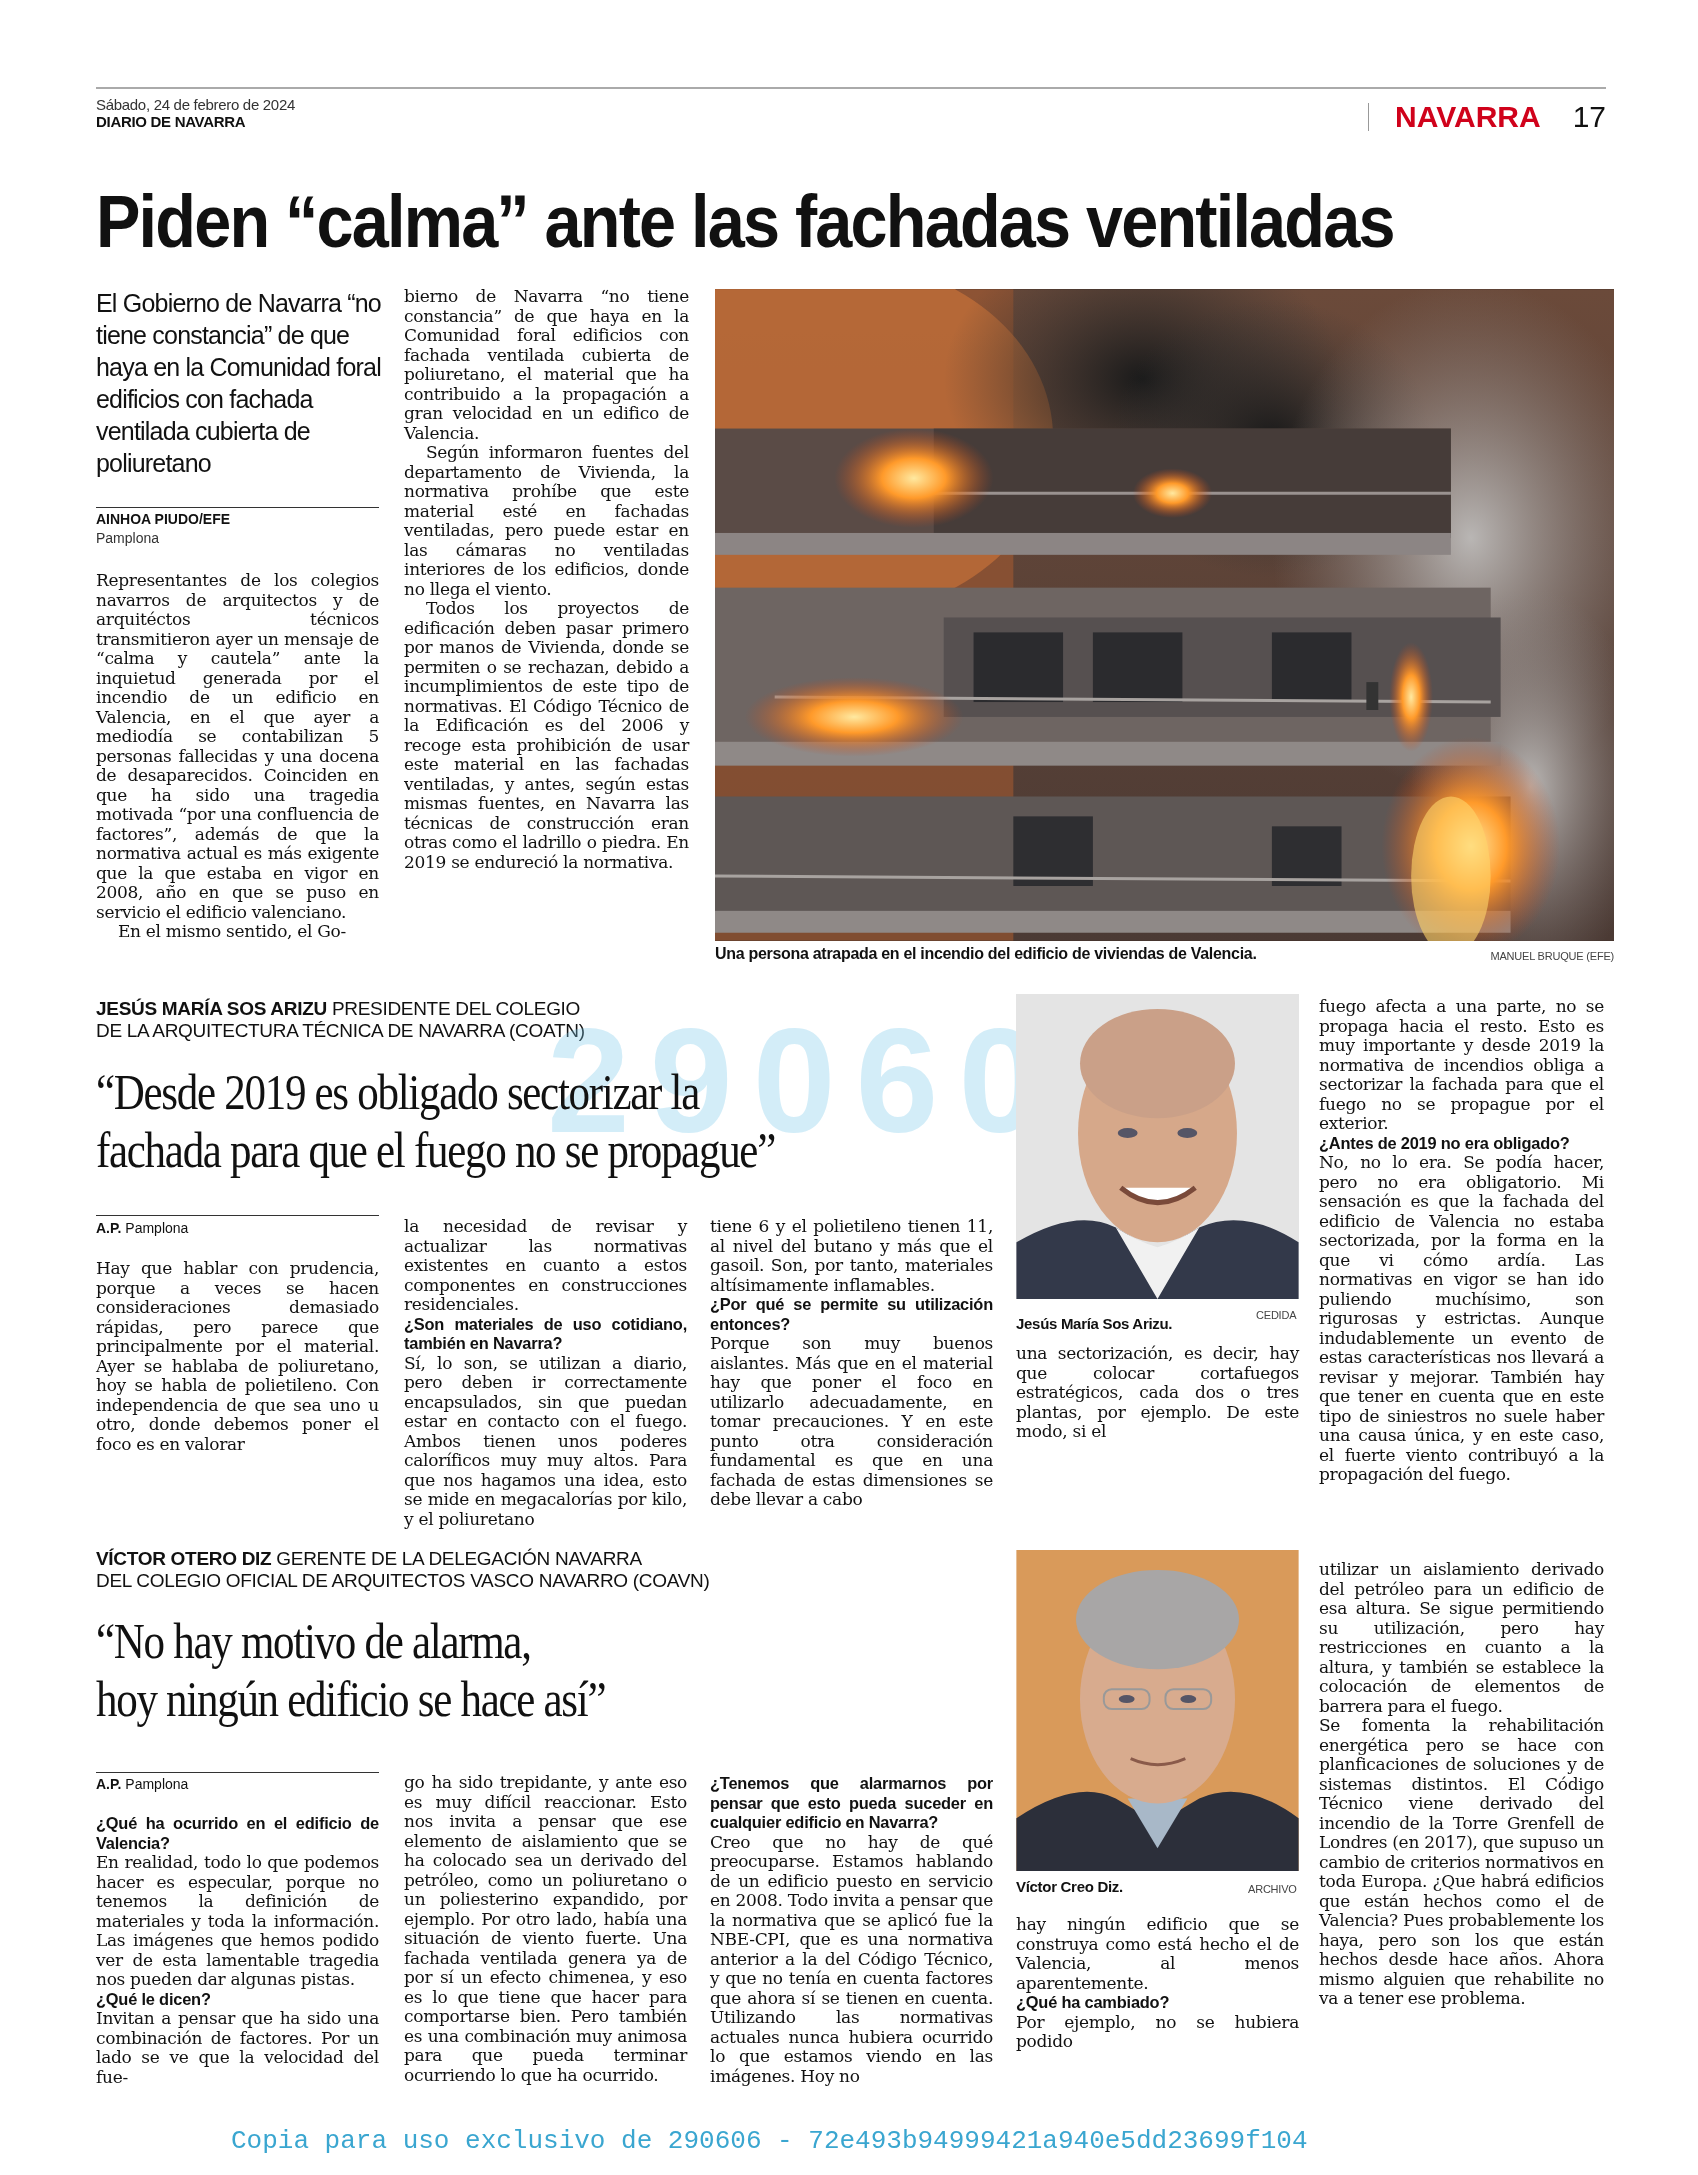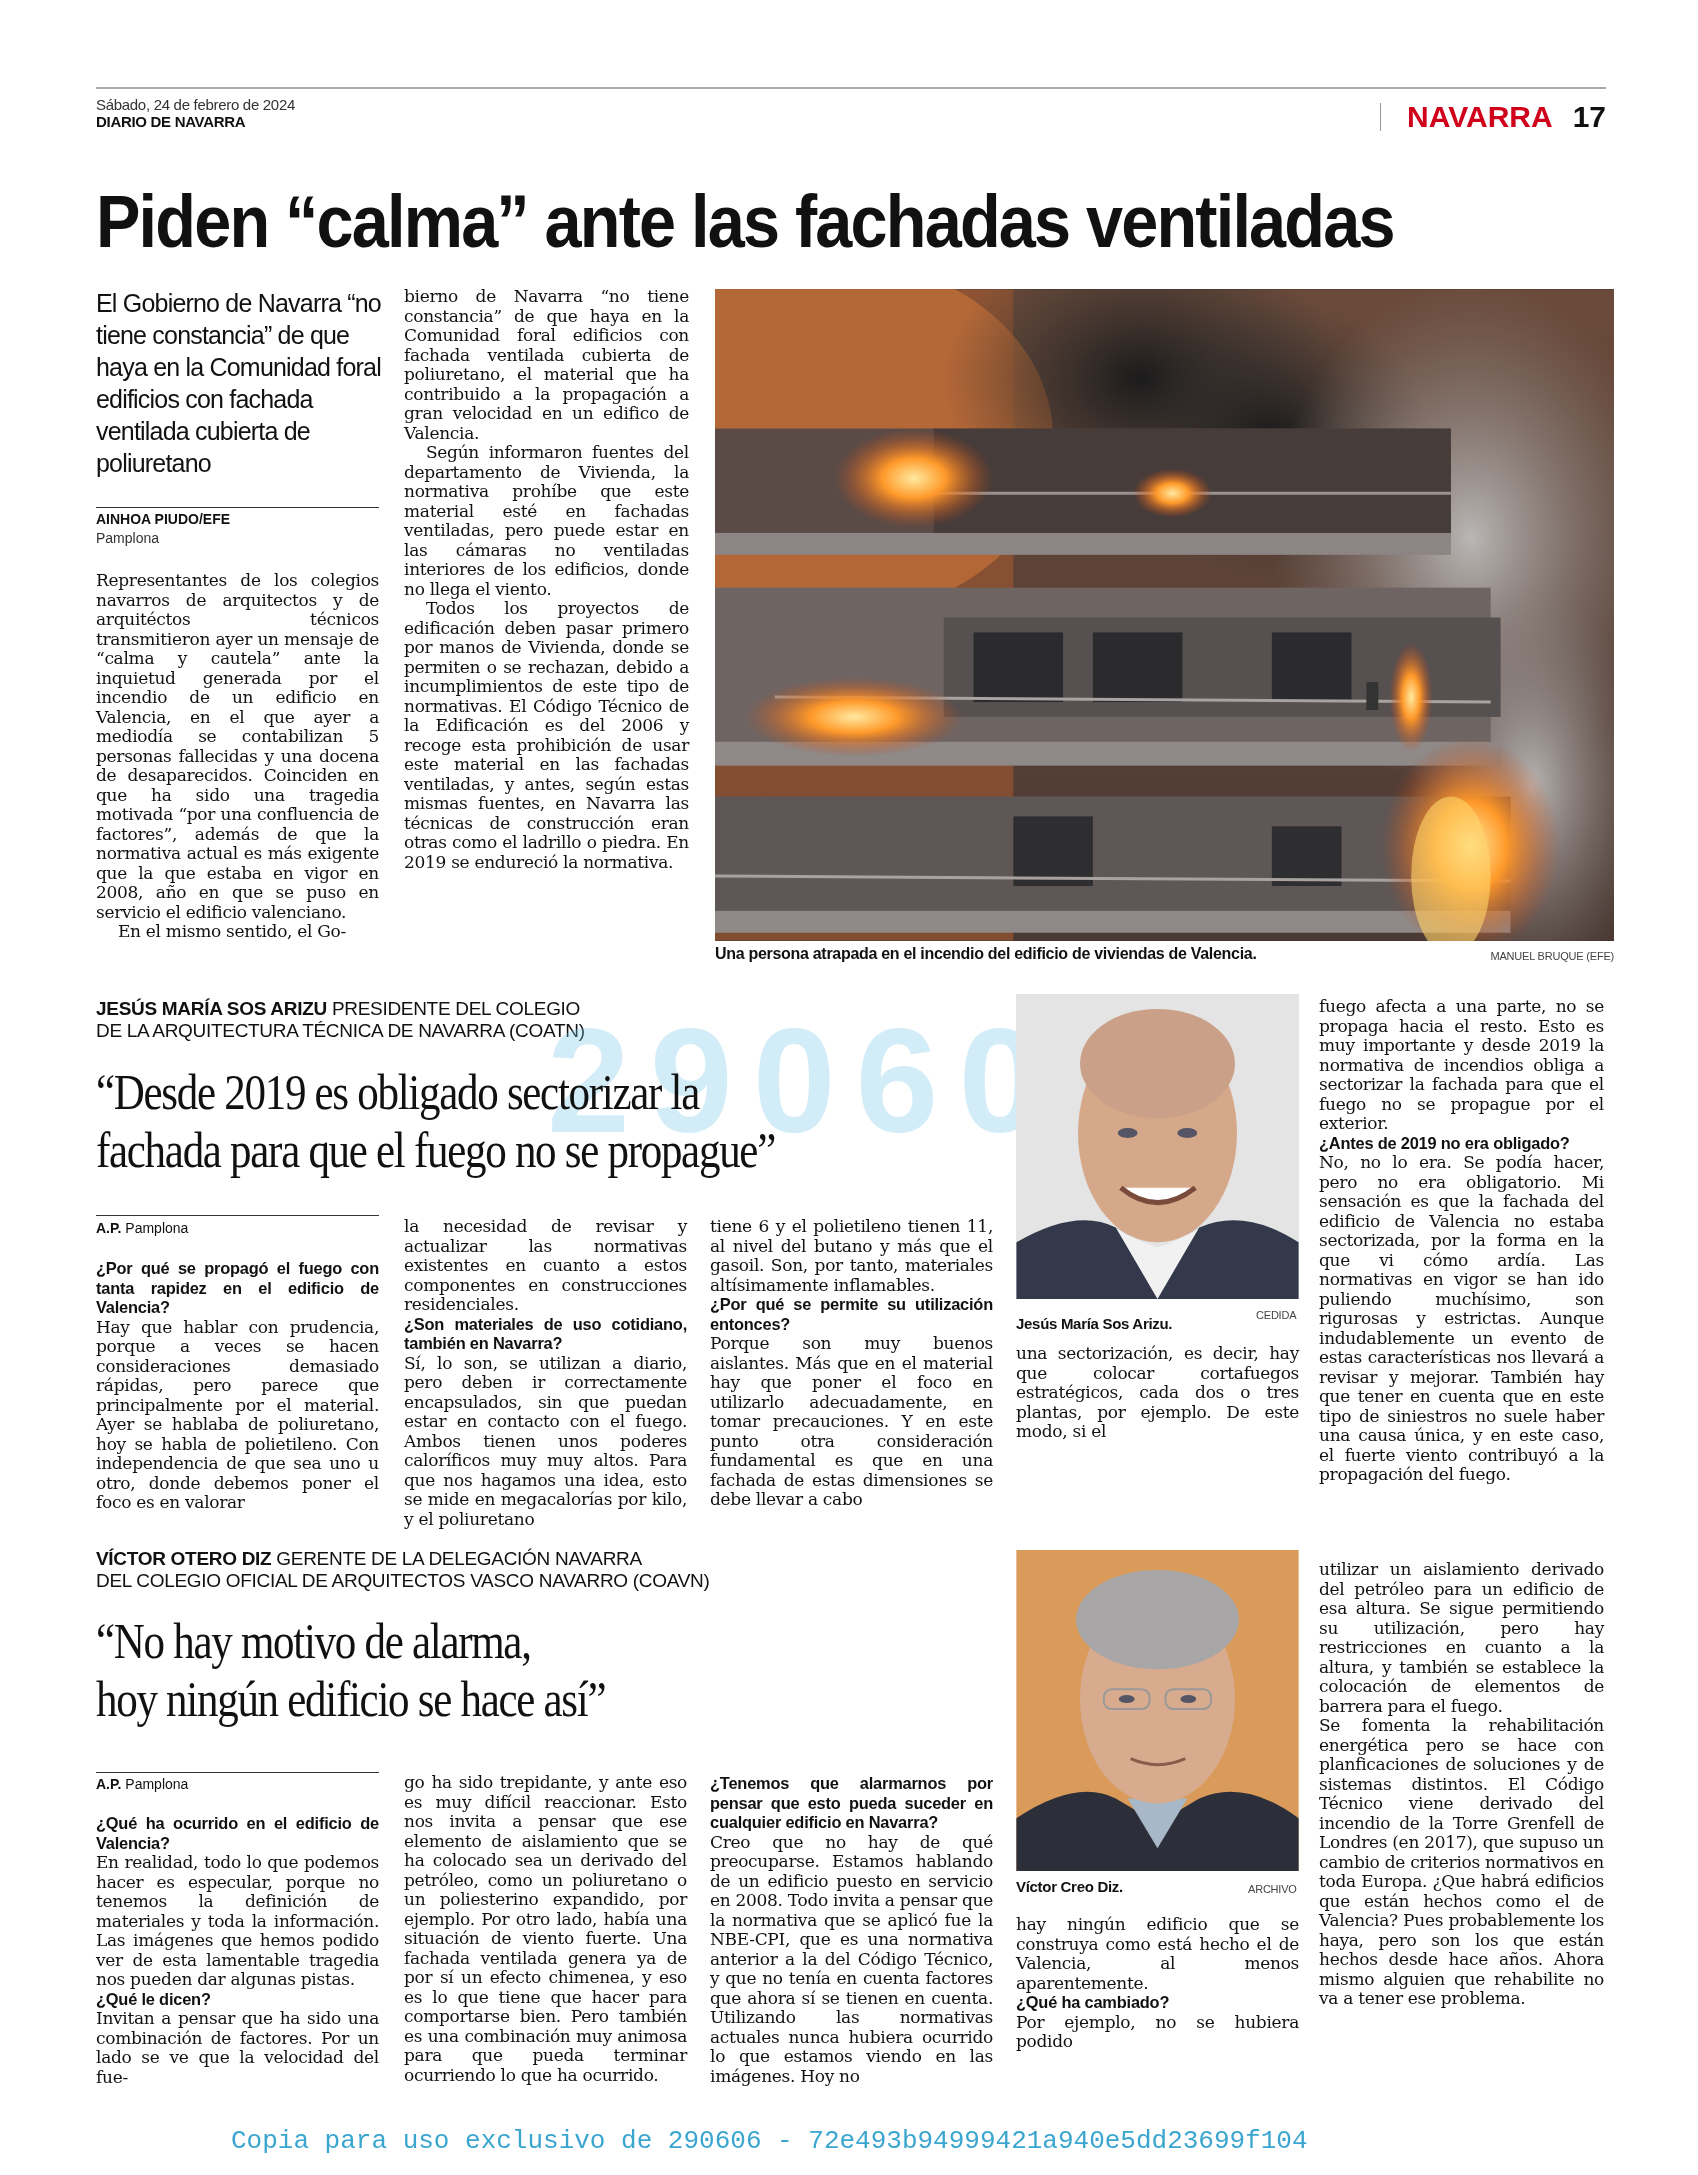--- a/index.html
+++ b/index.html
@@ -9,21 +9,21 @@
   .serif { font-family: "DejaVu Serif", "Liberation Serif", serif; }
   .lserif { font-family: "Liberation Serif", "DejaVu Serif", serif; }
   .mono { font-family: "Liberation Mono", "DejaVu Sans Mono", monospace; }
 
   .topline { left: 96px; top: 87px; width: 1510px; height: 2px; background: #aaaaaa; }
   .date { left: 96px; top: 96px; font-size: 15px; color: #333; letter-spacing: -0.3px; }
   .paper { left: 96px; top: 113px; font-size: 15px; font-weight: bold; letter-spacing: -0.3px; }
   .section-wrap { right: 92px; top: 100px; display: flex; align-items: center; gap: 10px; }
   .section-sep { width: 1px; height: 28px; background: #999; margin-right: 16px; }
   .section { font-size: 30px; font-weight: bold; color: #d0021b; letter-spacing: 0px; }
-  .pagenum { font-size: 30px; font-weight: bold; color: #111; margin-left: 10px; }
+  .pagenum { font-size: 30px; font-weight: normal; color: #111; margin-left: 22px; }
 
   .headline { left: 96px; top: 177px; width: 1522px; font-size: 74px; font-weight: bold; letter-spacing: -2px; line-height: 90px; transform: scaleX(0.9); transform-origin: left top; white-space: nowrap; }
 
   .subhead { left: 96px; top: 287px; width: 289px; font-size: 25px; line-height: 32px; letter-spacing: -0.8px; color: #111; }
   .rule { height: 1px; background: #333; }
   .byline { font-size: 14px; font-weight: bold; }
   .place { font-size: 14px; color: #333; }
 
   .body { font-size: 17px; line-height: 19.5px; text-align: justify; letter-spacing: -0.3px; }
   .body p { text-indent: 0; }
@@ -138,21 +138,20 @@
   <div>fachada para que el fuego no se propague”</div>
 </div>
 
 <div class="abs rule" style="left:96px; top:1215px; width:283px;"></div>
 <div class="abs sans" style="left:96px; top:1220px; font-size:14px;">
   <b>A.P.</b>
   <span>Pamplona</span>
 </div>
 
 <div class="abs body serif" style="left:96px; top:1259px; width:283px;">
-  <p class="q">¿Por qué se propagó el fuego con tanta rapidez en el edificio de Valencia?</p>
   <p>Hay que hablar con prudencia, porque a veces se hacen consideraciones demasiado rápidas, pero parece que principalmente por el material. Ayer se hablaba de poliuretano, hoy se habla de polietileno. Con independencia de que sea uno u otro, donde debemos poner el foco es en valorar</p>
 </div>
 <div class="abs body serif" style="left:404px; top:1217px; width:283px;">
   <p>la necesidad de revisar y actualizar las normativas existentes en cuanto a estos componentes en construcciones residenciales.</p>
   <p class="q">¿Son materiales de uso cotidiano, también en Navarra?</p>
   <p>Sí, lo son, se utilizan a diario, pero deben ir correctamente encapsulados, sin que puedan estar en contacto con el fuego. Ambos tienen unos poderes caloríficos muy muy altos. Para que nos hagamos una idea, esto se mide en megacalorías por kilo, y el poliuretano</p>
 </div>
 <div class="abs body serif" style="left:710px; top:1217px; width:283px;">
   <p>tiene 6 y el polietileno tienen 11, al nivel del butano y más que el gasoil. Son, por tanto, materiales altísimamente inflamables.</p>
   <p class="q">¿Por qué se permite su utilización entonces?</p>

